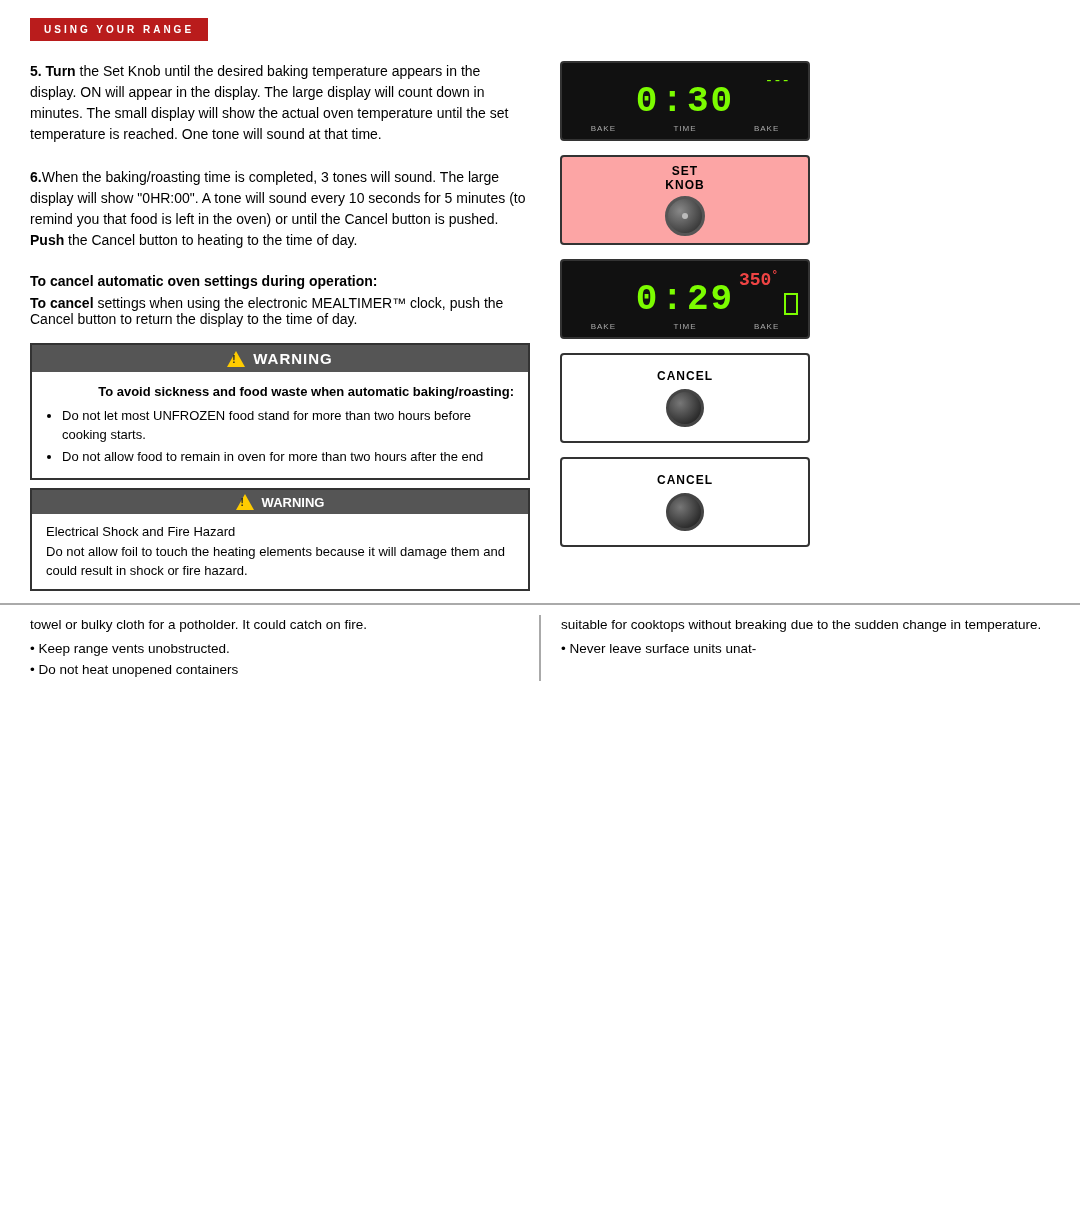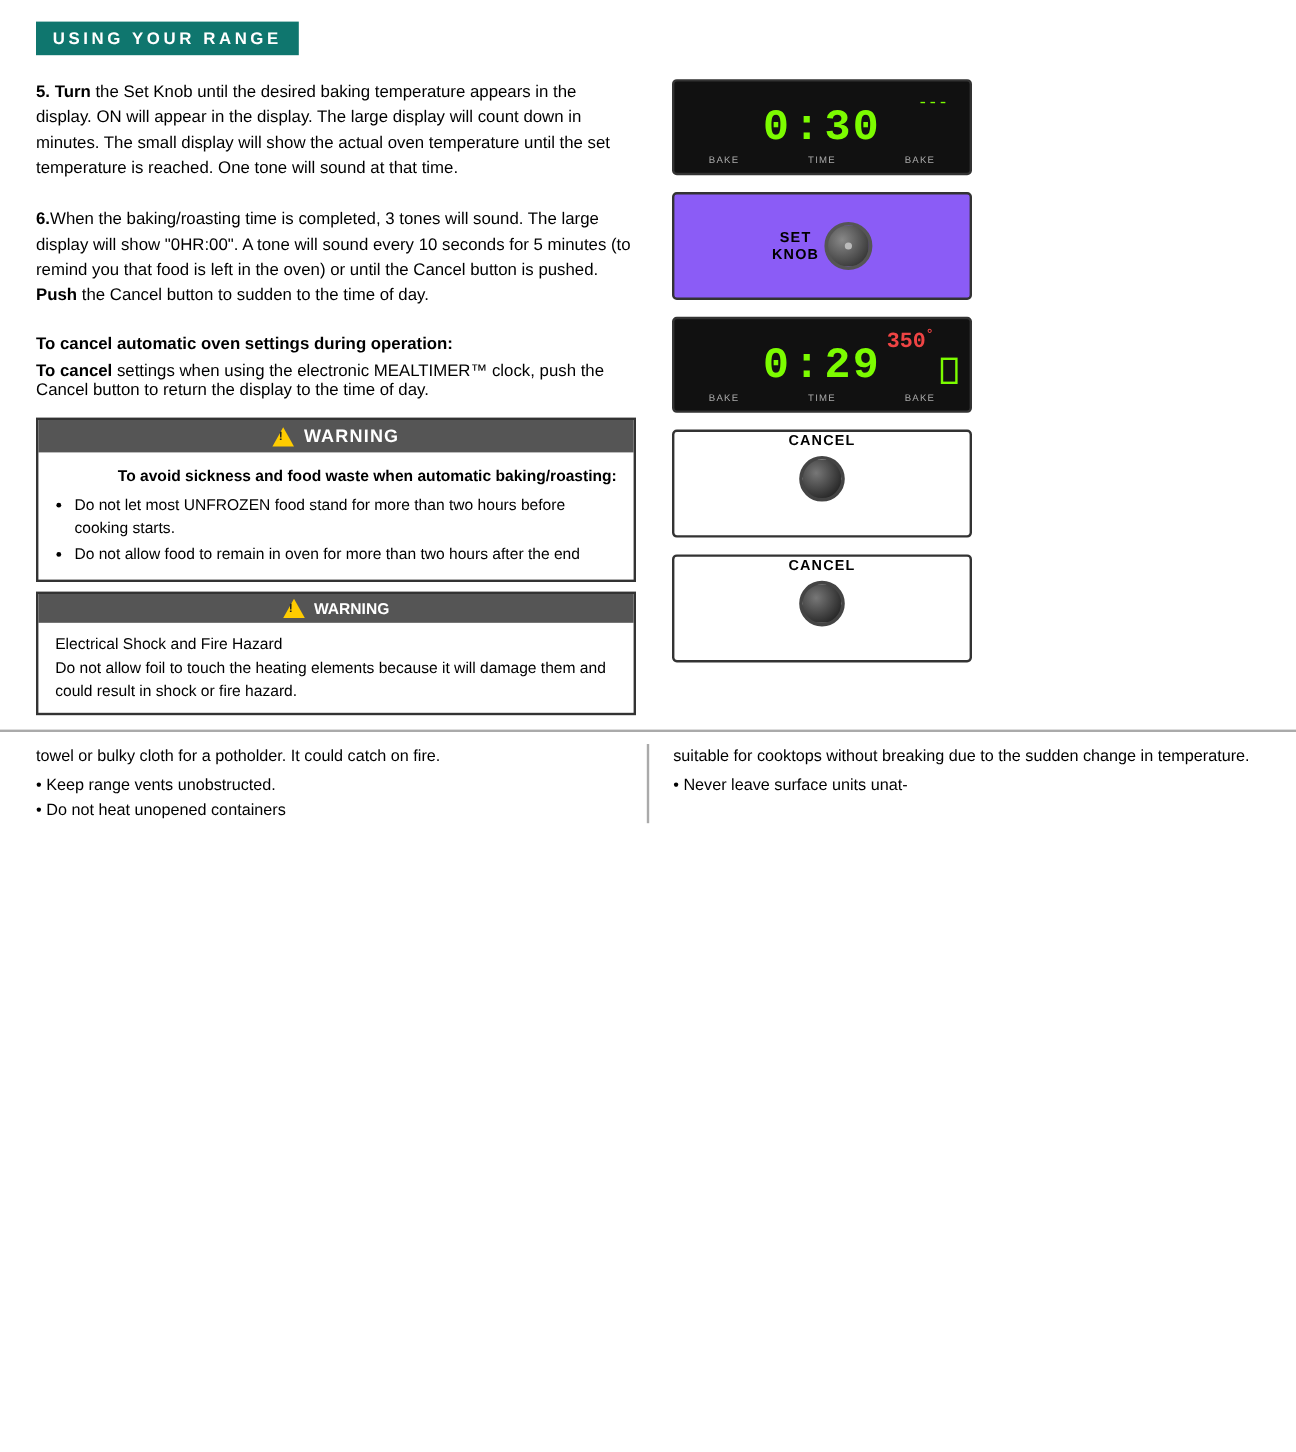--- a/index.html
+++ b/index.html
@@ -8,25 +8,25 @@
       font-size: 14px;
       background: #fff;
       width: 1080px;
       min-height: 1210px;
       position: relative;
       overflow: hidden;
     }
 
     
     .page-header {
-      background: #0f766e;
+      background: #b91c1c;
       color: #fff;
       font-weight: bold;
       letter-spacing: 3px;
-      font-size: 14px;
+      font-size: 10px;
       padding: 6px 14px;
       display: inline-block;
       margin: 18px 0 0 30px;
     }
 
     
     .main-content {
       display: flex;
       flex-direction: row;
       padding: 20px 30px 0 30px;
@@ -108,27 +108,27 @@
       right: 0;
       display: flex;
       justify-content: space-around;
       font-size: 8px;
       color: #aaa;
       letter-spacing: 1px;
     }
 
     
     .knob-box {
-      background: #8b5cf6;
+      background: #fca5a5;
       border: 2px solid #333;
       border-radius: 4px;
       width: 250px;
       height: 90px;
       display: flex;
-      flex-direction: row;
+      flex-direction: column;
       align-items: center;
       justify-content: center;
       gap: 4px;
     }
 
     .knob-label {
       font-weight: bold;
       font-size: 12px;
       letter-spacing: 1px;
       text-align: center;
@@ -158,20 +158,21 @@
     
     .cancel-box {
       background: #fff;
       border: 2px solid #333;
       border-radius: 4px;
       width: 250px;
       height: 90px;
       display: flex;
       flex-direction: column;
       align-items: center;
+      justify-content: center;
       gap: 6px;
     }
 
     .cancel-label {
       font-weight: bold;
       font-size: 12px;
       letter-spacing: 1px;
     }
 
     .cancel-button-circle {
@@ -396,21 +397,21 @@
     <div class="step">
       <p>
         <span class="step-num">5.</span>
         <strong>Turn</strong><span> the Set Knob until the desired baking temperature appears in the display. ON will appear in the display. The large display will count down in minutes. The small display will show the actual oven temperature until the set temperature is reached. One tone will sound at that time.</span>
       </p>
     </div>
 
     <div class="step">
       <p>
         <span class="step-num">6.</span><span>When the baking/roasting time is completed, 3 tones will sound. The large display will show "0HR:00". A tone will sound every 10 seconds for 5 minutes (to remind you that food is left in the oven) or until the Cancel button is pushed.</span>
-        <strong>Push</strong><span> the Cancel button to sudden to the time of day.</span>
+        <strong>Push</strong><span> the Cancel button to heating to the time of day.</span>
       </p>
     </div>
 
     <div class="section-heading">To cancel automatic oven settings during operation:</div>
 
     <p>
       <strong>To cancel</strong><span> settings when using the electronic MEALTIMER™ clock, push the Cancel button to return the display to the time of day.</span>
     </p>
 
     <div class="warning-box">

